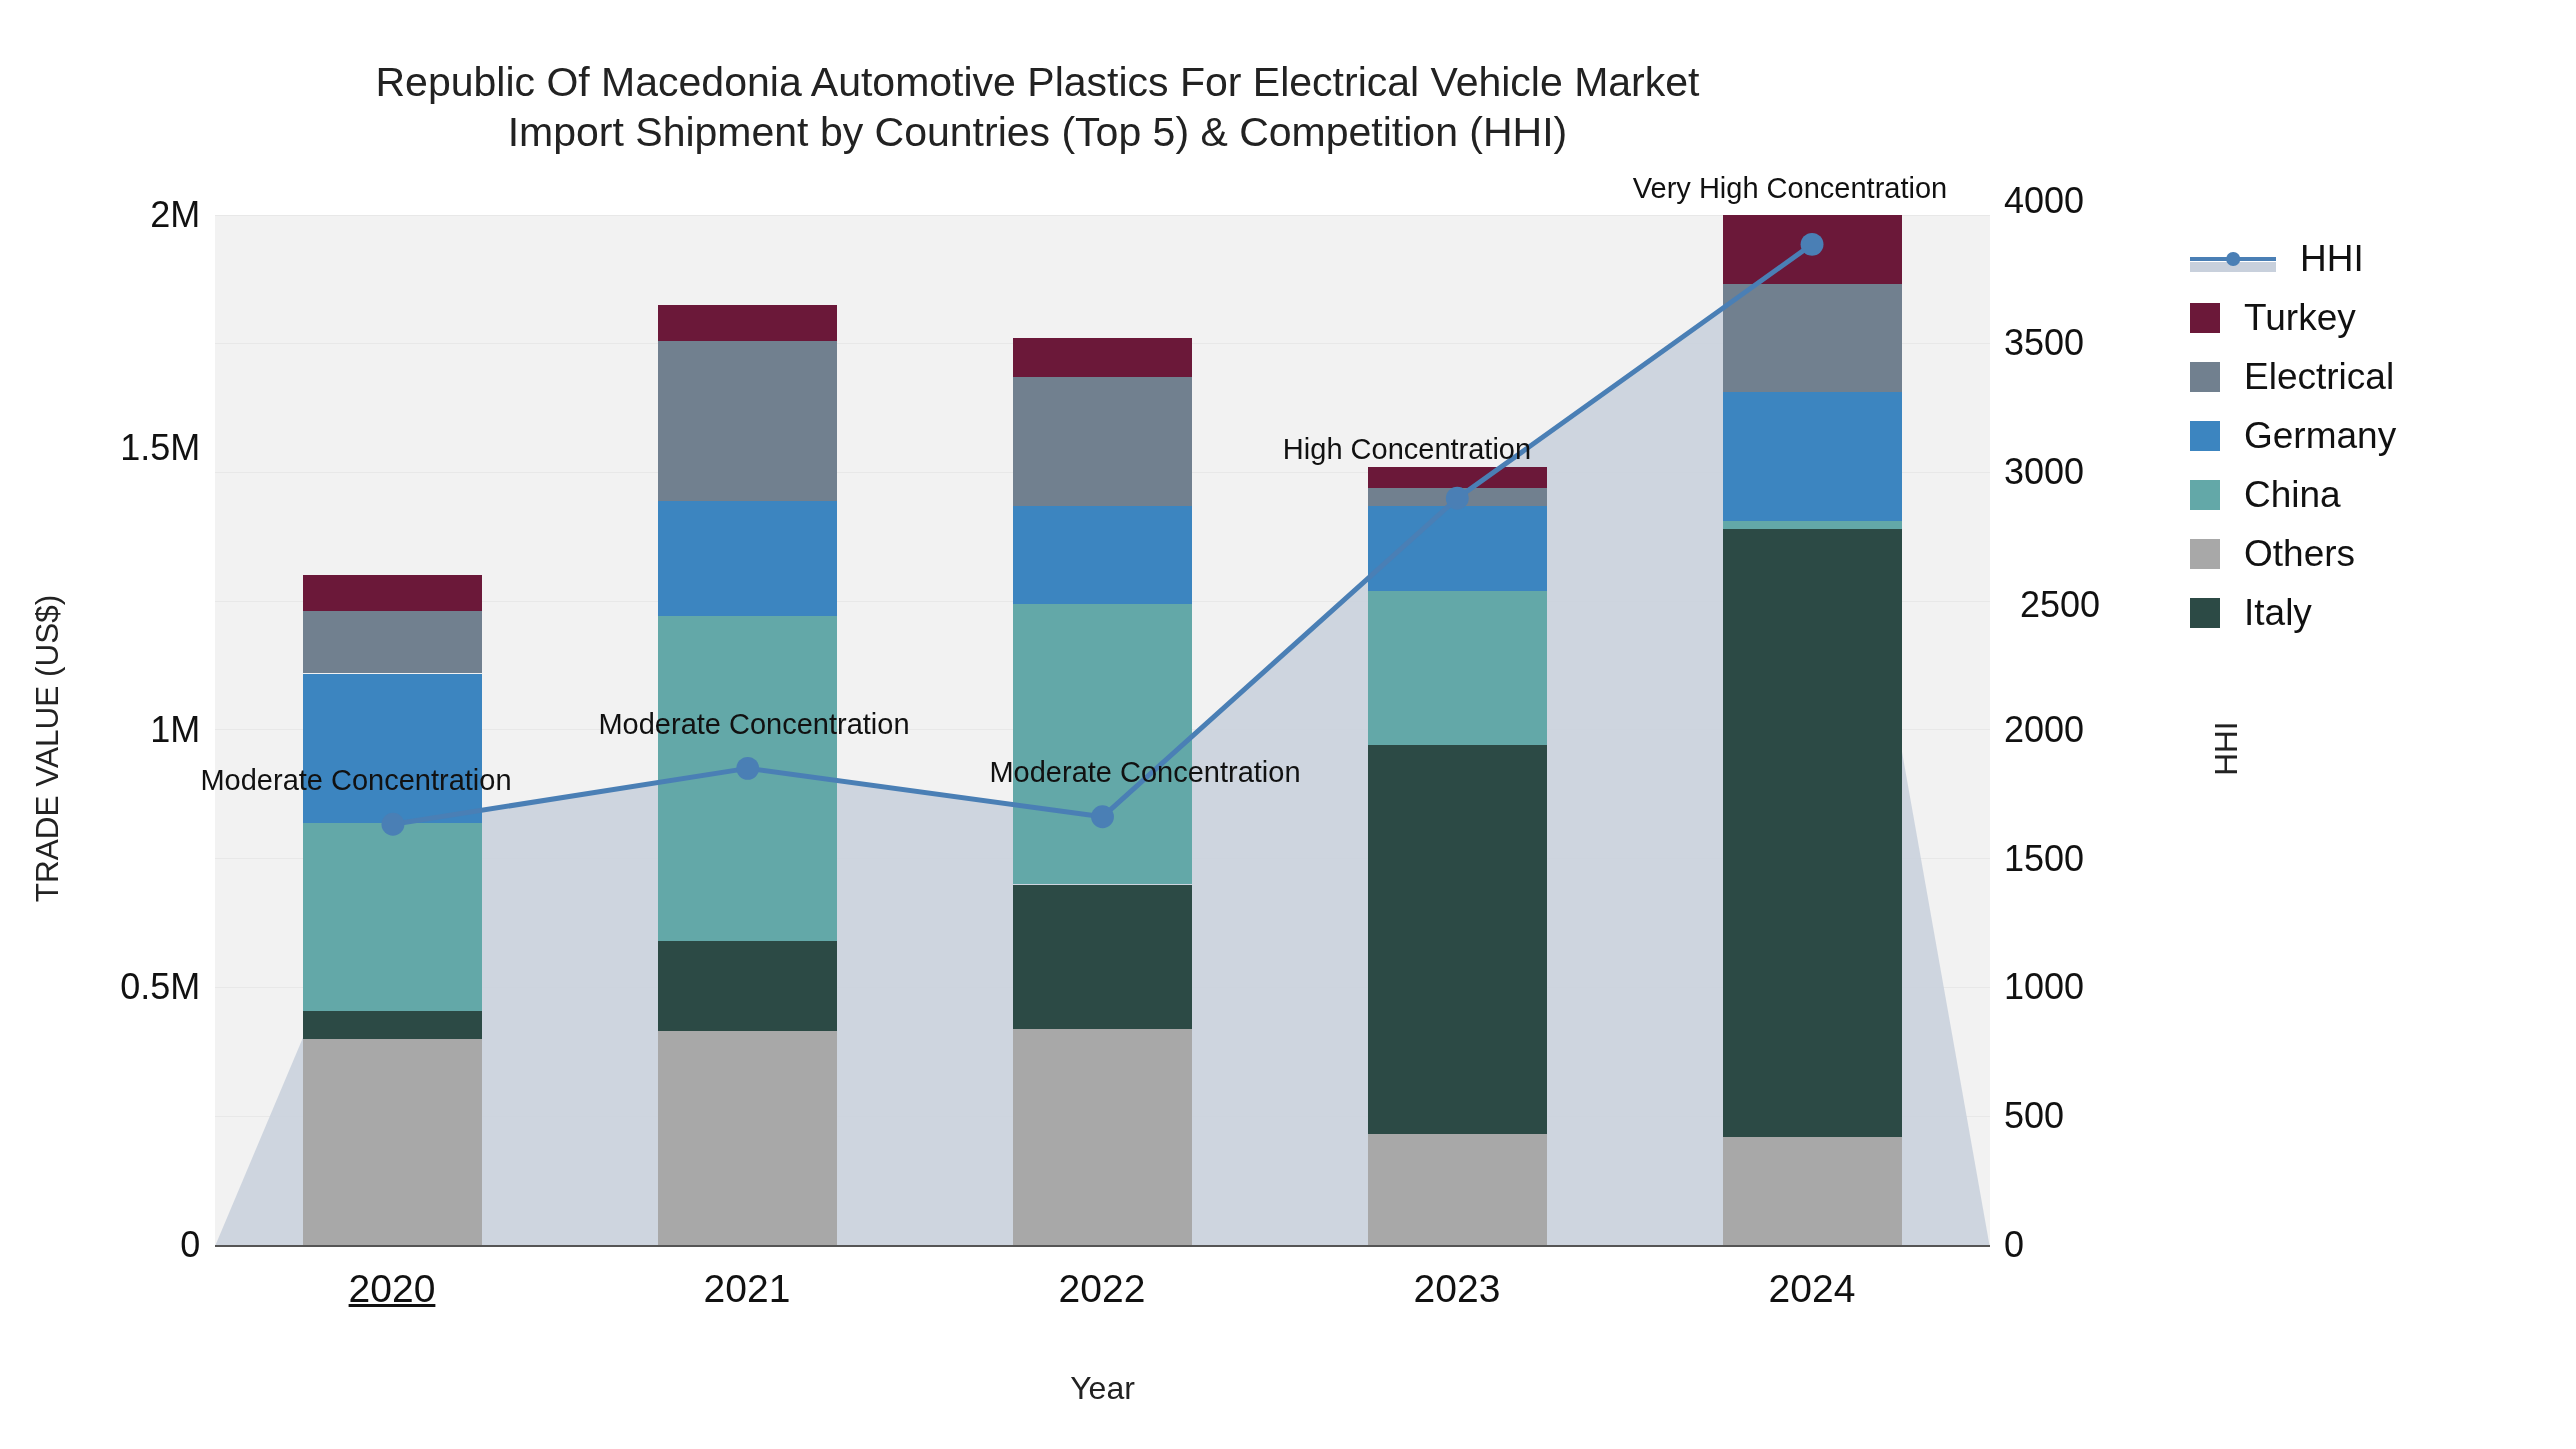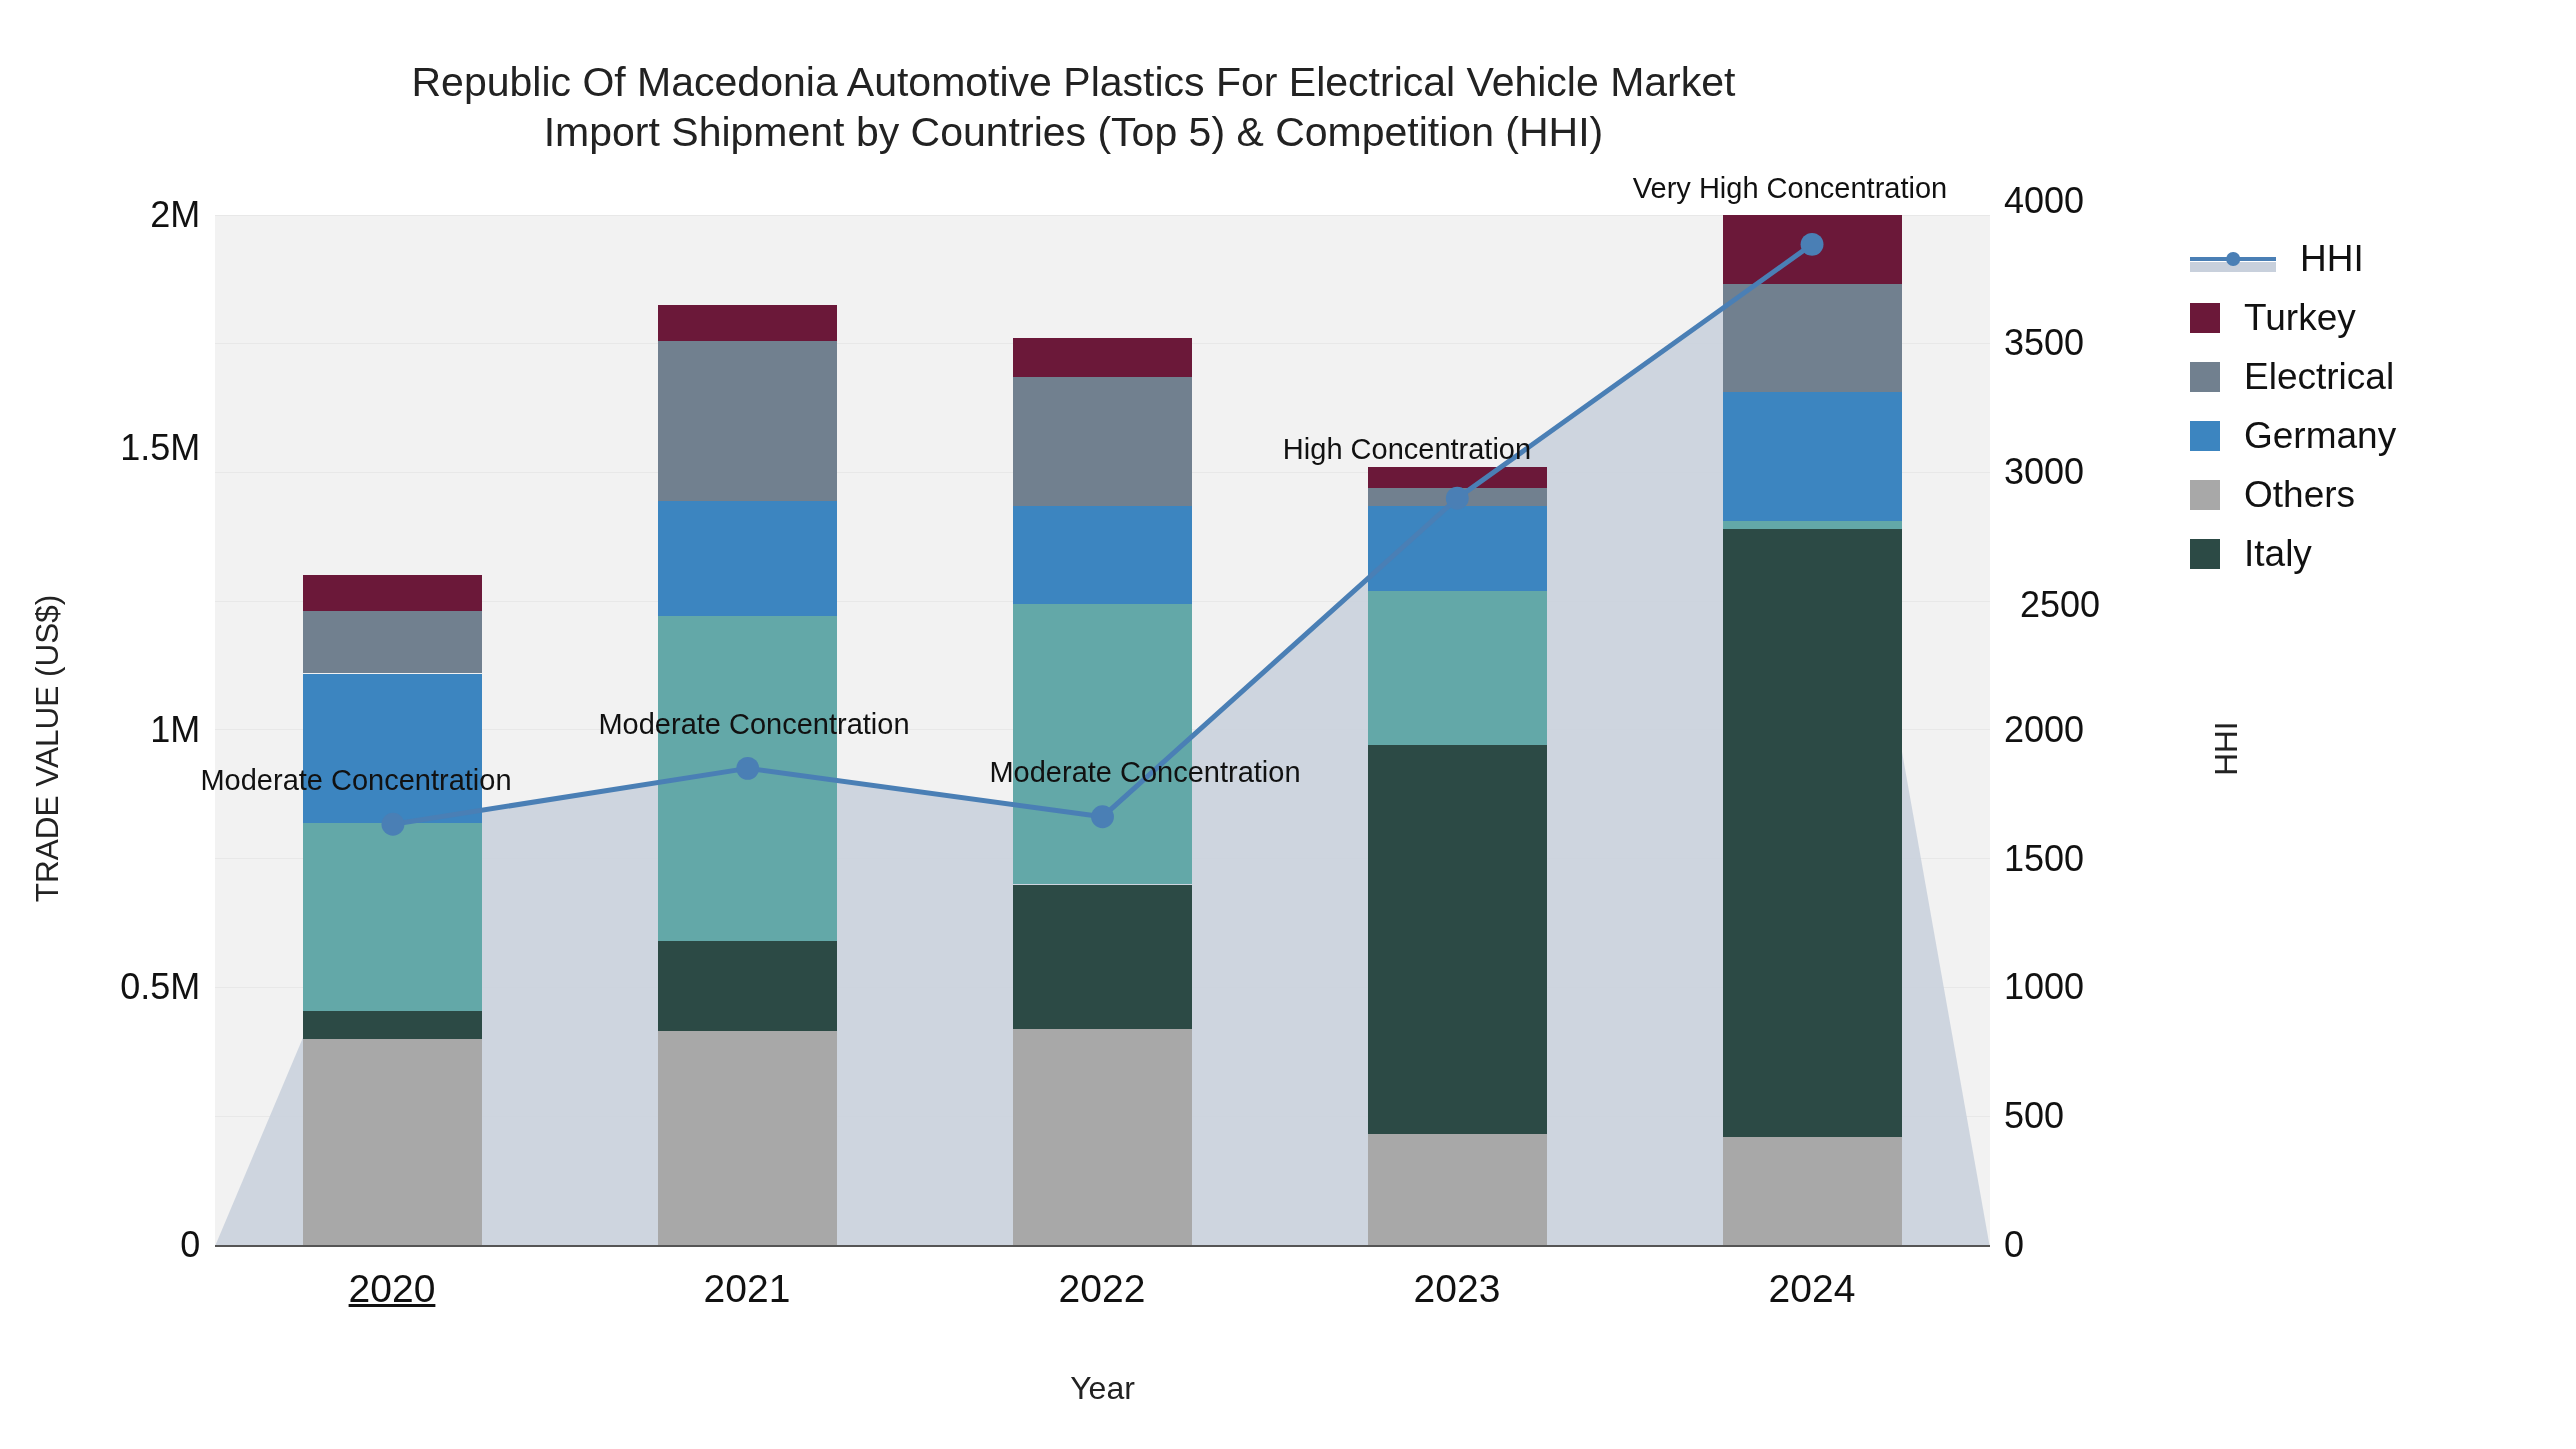--- a/index.html
+++ b/index.html
@@ -1,20 +1,20 @@
 <!DOCTYPE html>
 <html style="font-size:11.4px"><head>
 <meta charset="utf-8">
 <style>
   html,body{margin:0;padding:0;background:#ffffff;}
   body{width:2576px;height:1449px;font-family:"Liberation Sans",sans-serif;overflow:hidden;}
   #root{position:relative;width:2576px;height:1449px;background:#ffffff;}
 
   #title{position:absolute;left:0;top:57px;width:2075px;text-align:center;
-         font-size:41px;color:#222222;line-height:1.22;font-weight:400;padding-left:36px;}
+         font-size:41px;color:#222222;line-height:1.22;font-weight:400;}
   #title div{white-space:nowrap;}
 
   
   #plot{position:absolute;left:215px;top:215px;width:1775px;height:1030px;
         background:#f2f2f2;}
   #plotclip{position:absolute;left:0;top:0;width:100%;height:100%;overflow:hidden;}
 
   .gridline{position:absolute;left:0;width:100%;height:1.4px;background:#e8e8e8;}
 
   .axisline-bottom{position:absolute;left:215px;top:1245px;width:1775px;height:2.1px;background:#555;}
@@ -187,20 +187,24 @@
       </div>
       <div class="legrow">
         <div class="swatch" style="background: rgb(113, 128, 143);"></div>
         <div class="leglabel">Electrical</div>
       </div>
       <div class="legrow">
         <div class="swatch" style="background: rgb(60, 133, 192);"></div>
         <div class="leglabel">Germany</div>
       </div>
       <div class="legrow">
+        <div class="swatch" style="background: rgb(99, 168, 168);"></div>
+        <div class="leglabel">China</div>
+      </div>
+      <div class="legrow">
         <div class="swatch" style="background: rgb(168, 168, 168);"></div>
         <div class="leglabel">Others</div>
       </div>
       <div class="legrow">
         <div class="swatch" style="background: rgb(44, 74, 69);"></div>
         <div class="leglabel">Italy</div>
       </div>
     </div>
 </div>
 

